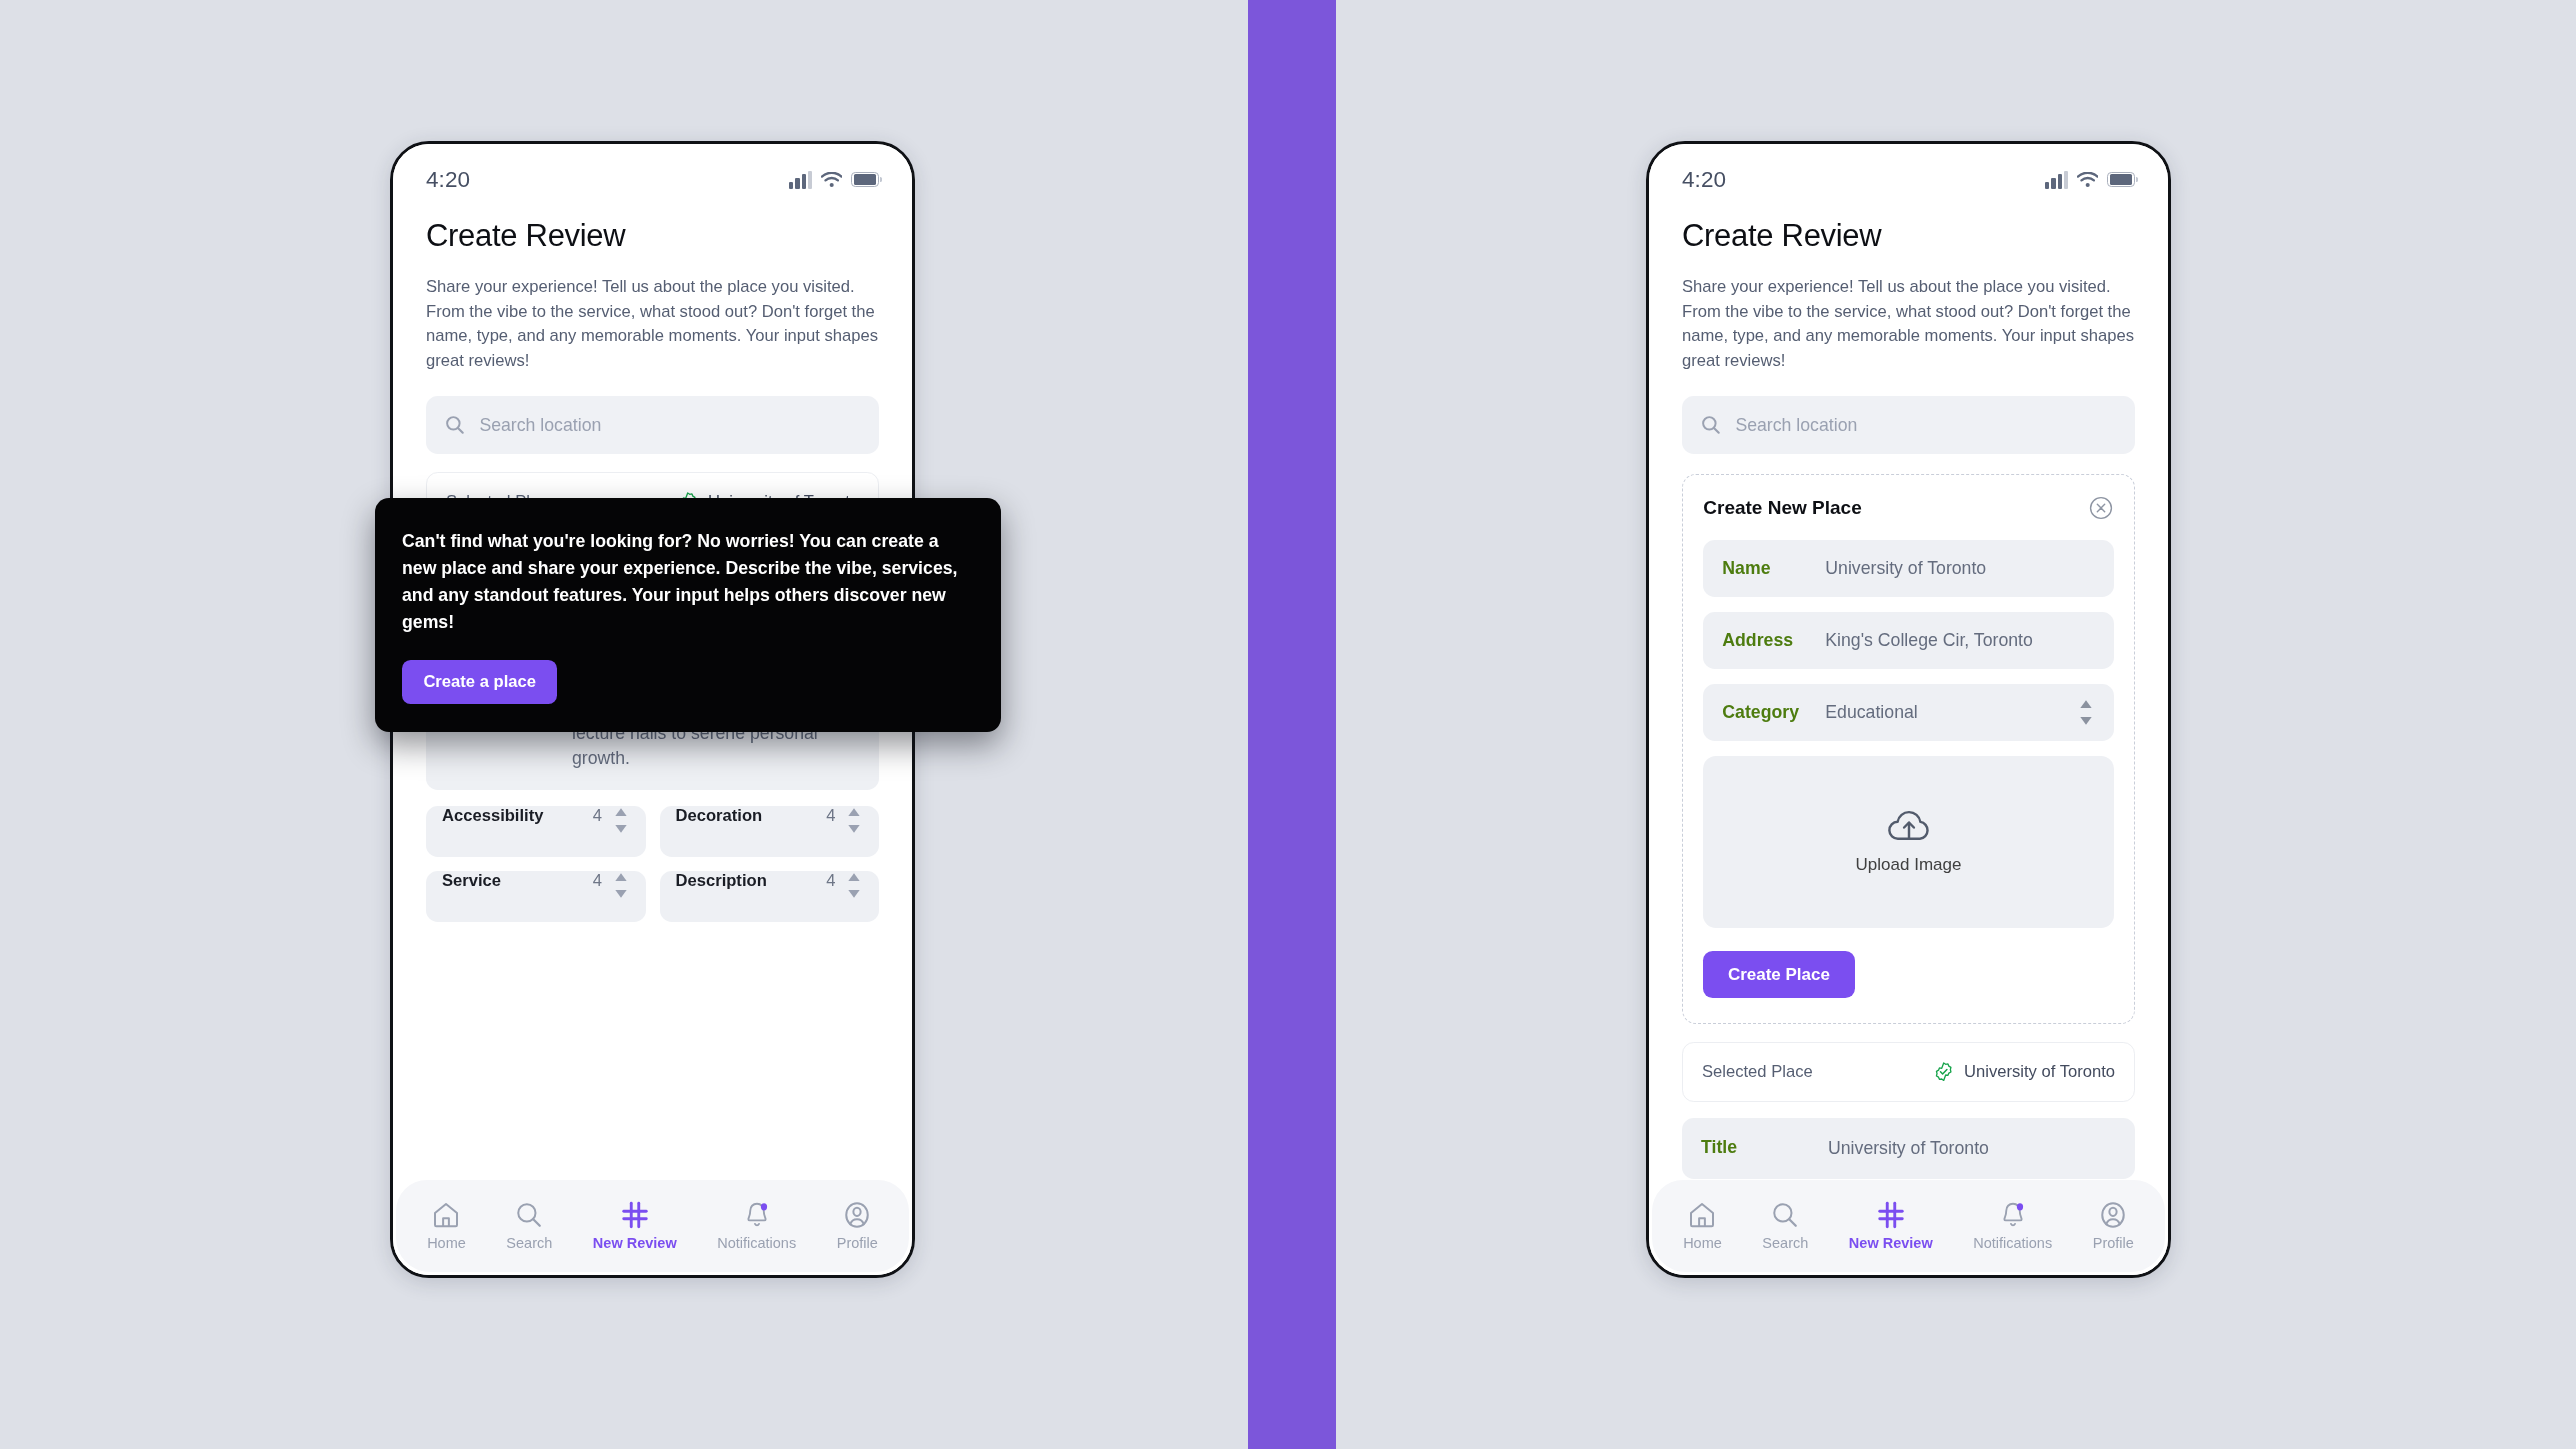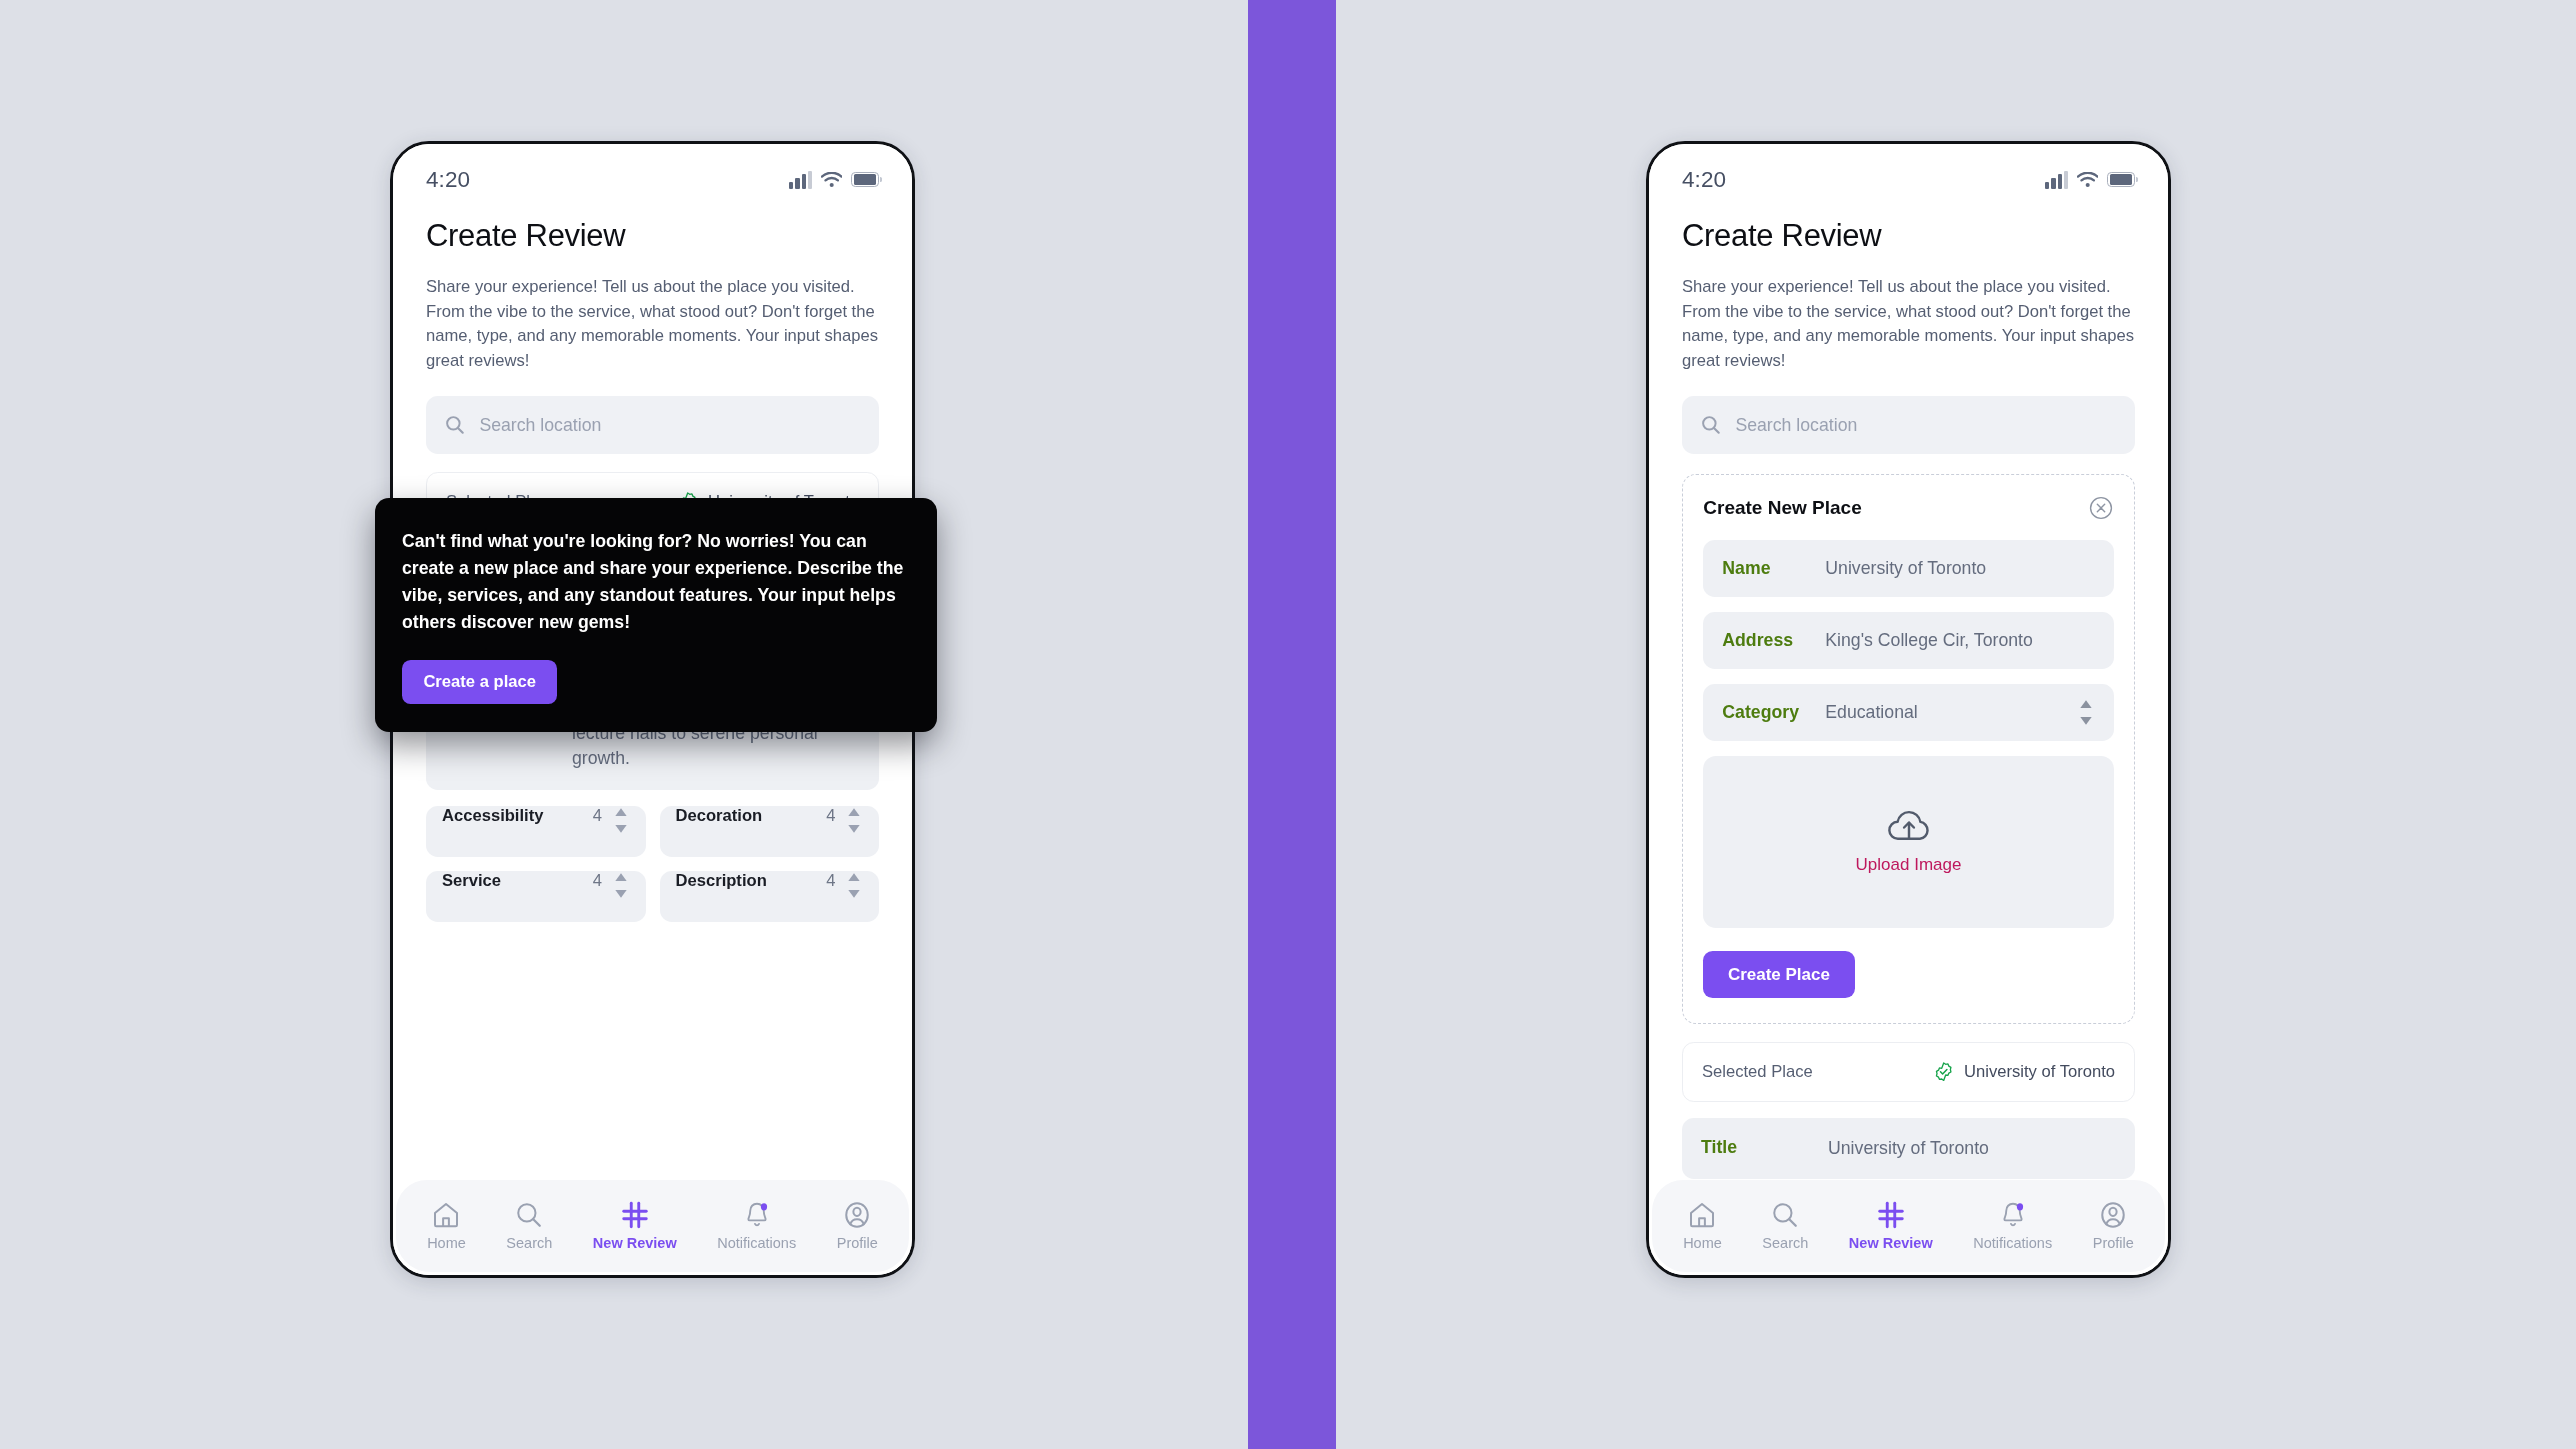--- a/index.html
+++ b/index.html
@@ -196,21 +196,21 @@
     border-radius: 13px;
     height: 172px;
     display: flex;
     flex-direction: column;
     align-items: center;
     justify-content: center;
     gap: 11.8px;
     margin-bottom: 23.6px;
   }
   .upload-box .ucloud { width: 46px; height: 35px; }
-  .upload-label { font-size: 17px; color: #be185d; }
+  .upload-label { font-size: 17px; color: #404040; }
 
   .btn-primary {
     display: inline-block;
     background: #7b4ef0;
     color: #ffffff;
     font-size: 17px;
     font-weight: 700;
     border: none;
     border-radius: 9.6px;
     padding: 13.4px 24.6px;
@@ -291,21 +291,21 @@
   }
   .navitem .nicon { width: 30px; height: 30px; }
   .navlabel { font-size: 14.5px; color: #9aa1b1; white-space: nowrap; }
   .navitem.active .navlabel { color: #7b4ef0; font-weight: 700; }
 
   
   .tooltip {
     position: absolute;
     left: 375px;
     top: 498px;
-    width: 562px;
+    width: 626px;
     background: #050506;
     border-radius: 14px;
     padding: 30px 27px 28px 27px;
     box-shadow: 0 13px 32px rgba(12,14,22,0.45);
     z-index: 50;
   }
   .tooltip-text {
     color: #ffffff;
     font-size: 17.7px;
     line-height: 1.52;

